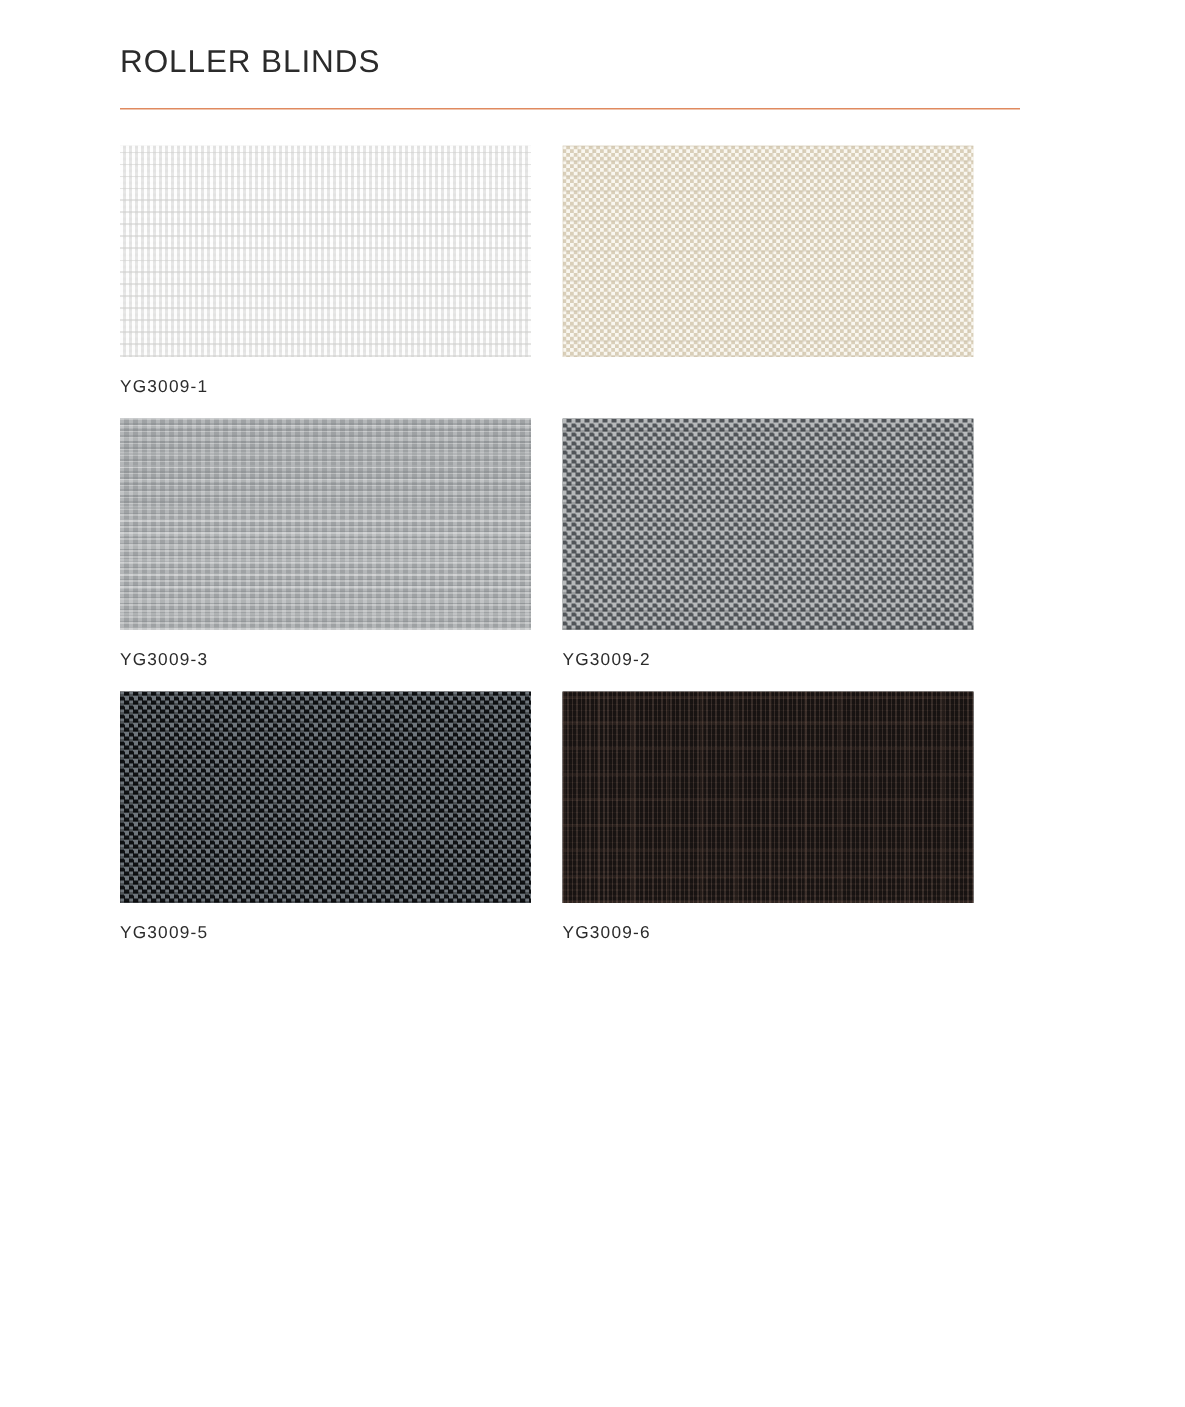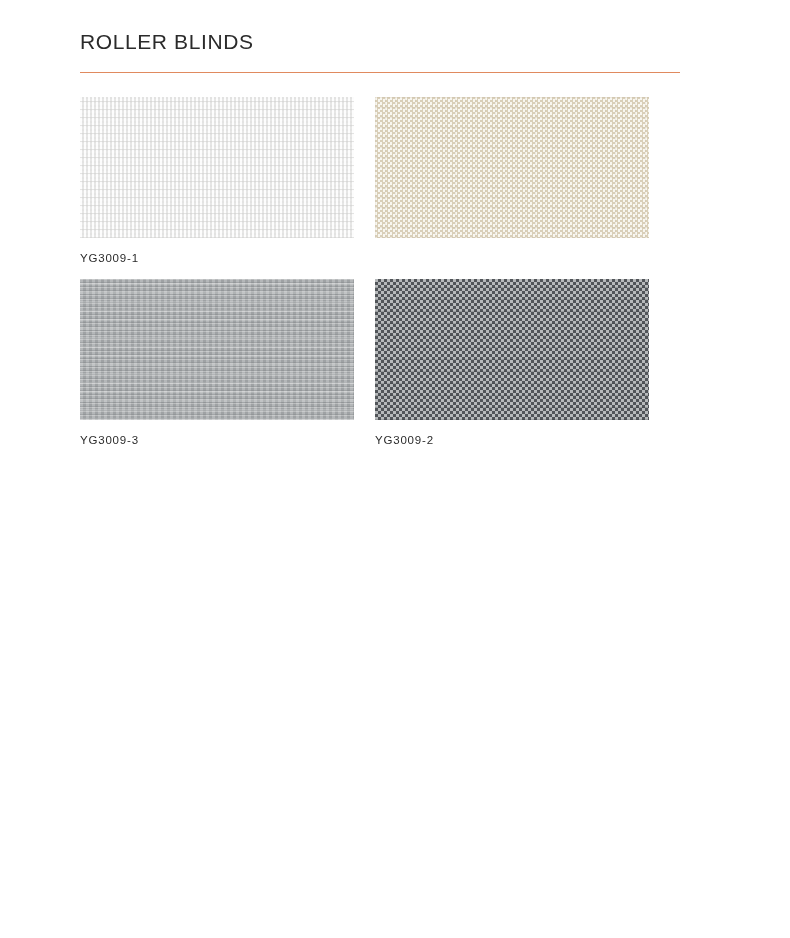--- a/index.html
+++ b/index.html
@@ -270,16 +270,30 @@
         <div class="swatch-label">YG3009-3</div>
       </div>
       <div class="cell">
         <div class="swatch fab-4">
           <div class="weave"></div>
         </div>
         <div class="swatch-label">YG3009-2</div>
       </div>
     </div>
 
+    <div class="row">
+      <div class="cell">
+        <div class="swatch fab-5">
+          <div class="weave"></div>
+        </div>
+        <div class="swatch-label">YG3009-5</div>
+      </div>
+      <div class="cell">
+        <div class="swatch fab-6">
+          <div class="weave"></div>
+        </div>
+        <div class="swatch-label">YG3009-6</div>
+      </div>
+    </div>
 
 
   </div>
 </div>
 
 </body></html>

